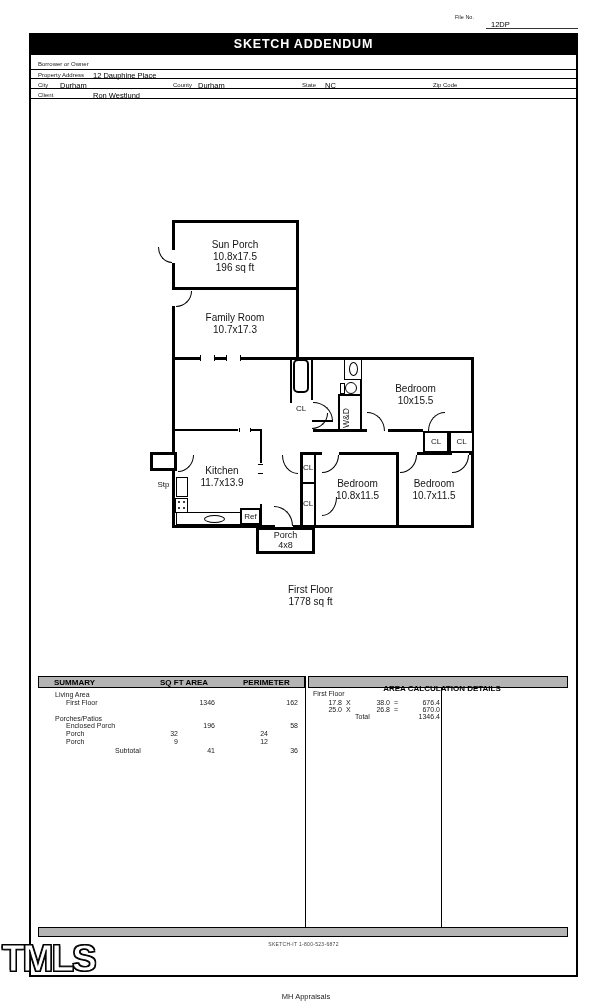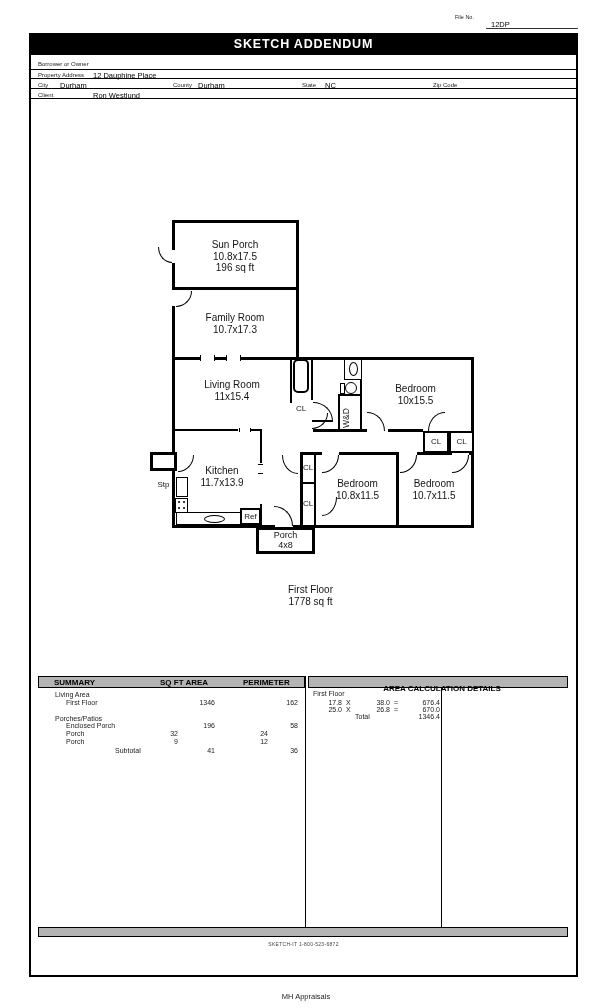--- a/index.html
+++ b/index.html
@@ -146,24 +146,20 @@
 
   <div class="rl" style="left:175px;top:239px;width:120px;">
     <div>Sun Porch</div>
     <div>10.8x17.5</div>
     <div>196 sq ft</div>
   </div>
   <div class="rl" style="left:175px;top:312px;width:120px;">
     <div>Family Room</div>
     <div>10.7x17.3</div>
   </div>
-  <div class="rl" style="left:176px;top:379px;width:112px;">
-    <div>Living Room</div>
-    <div>11x15.4</div>
-  </div>
   <div class="rl" style="left:363px;top:383px;width:105px;">
     <div>Bedroom</div>
     <div>10x15.5</div>
   </div>
   <div class="rl" style="left:178px;top:465px;width:88px;">
     <div>Kitchen</div>
     <div>11.7x13.9</div>
   </div>
   <div class="rl" style="left:320px;top:478px;width:75px;">
     <div>Bedroom</div>
@@ -228,15 +224,16 @@
   <span class="scell num" style="left:318px;top:706px;width:24px;">25.0</span>
   <span class="scell" style="left:346px;top:706px;">X</span>
   <span class="scell num" style="left:362px;top:706px;width:28px;">26.8</span>
   <span class="scell" style="left:394px;top:706px;">=</span>
   <span class="scell num" style="left:404px;top:706px;width:36px;">670.0</span>
   <span class="scell" style="left:355px;top:713px;">Total</span>
   <span class="scell num" style="left:404px;top:713px;width:36px;">1346.4</span>
 
   <div class="gbar" style="left:38px;top:927px;width:530px;height:10px;"></div>
   <div class="footline">SKETCH-IT 1-800-523-6872</div>
+  <div class="watermark">TMLS</div>
   <div class="company">MH Appraisals</div>
 
 </div>
 
 </body></html>

